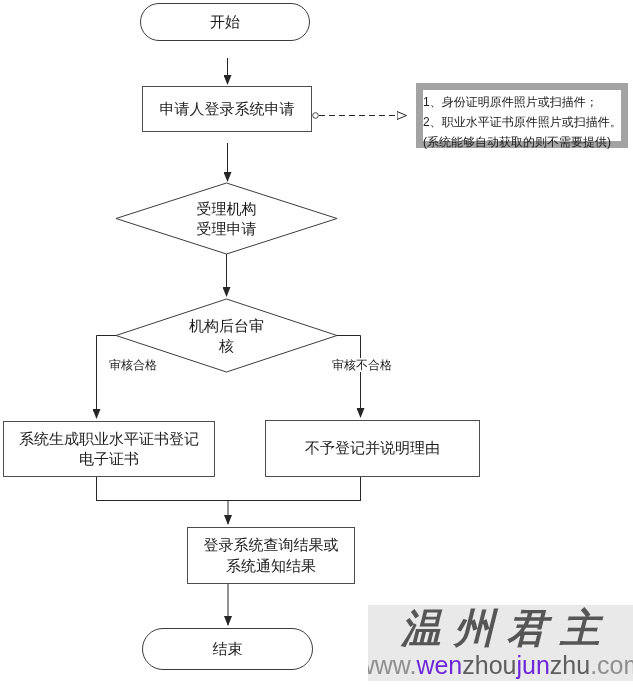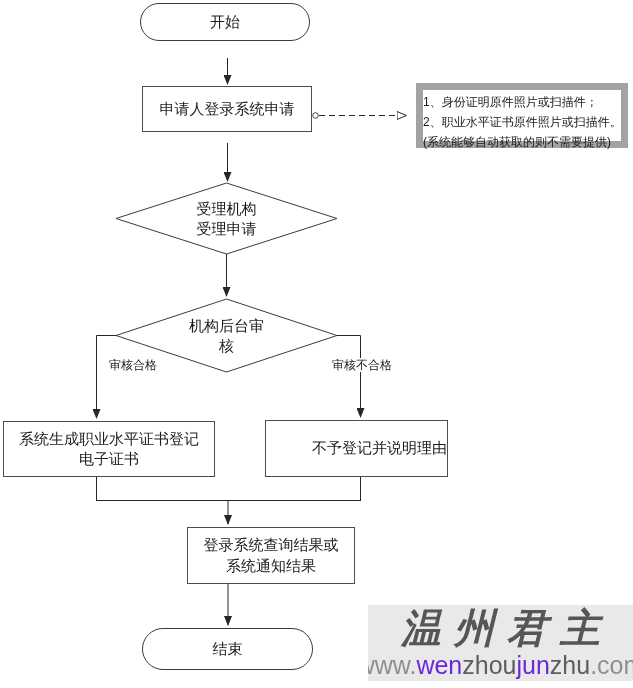--- a/index.html
+++ b/index.html
@@ -135,21 +135,21 @@
     <span>核</span>
   </div>
 
   <div class="edge-label" style="left:73px;top:358px;margin-left:35px;">审核合格</div>
   <div class="edge-label" style="left:331px;top:358px;">审核不合格</div>
 
   <div class="node wrapbox" style="left:3px;top:421px;width:212px;height:56px;">
     <span>系统生成职业水平证书登记电子证书</span>
   </div>
 
-  <div class="node" style="left:265px;top:420px;width:183px;height:57px;justify-content:flex-end;">
+  <div class="node" style="left:265px;top:420px;width:215px;height:57px;">
     <span>不予登记并说明理由</span>
   </div>
 
   <div class="node wrapbox" style="left:143px;top:527px;width:168px;height:57px;padding:20px 12px;margin-left:44px;">
     <span>登录系统查询结果或系统通知结果</span>
   </div>
 
   <div class="node stadium" style="left:142px;top:628px;width:171px;height:42px;">
     <span>结束</span>
   </div>

